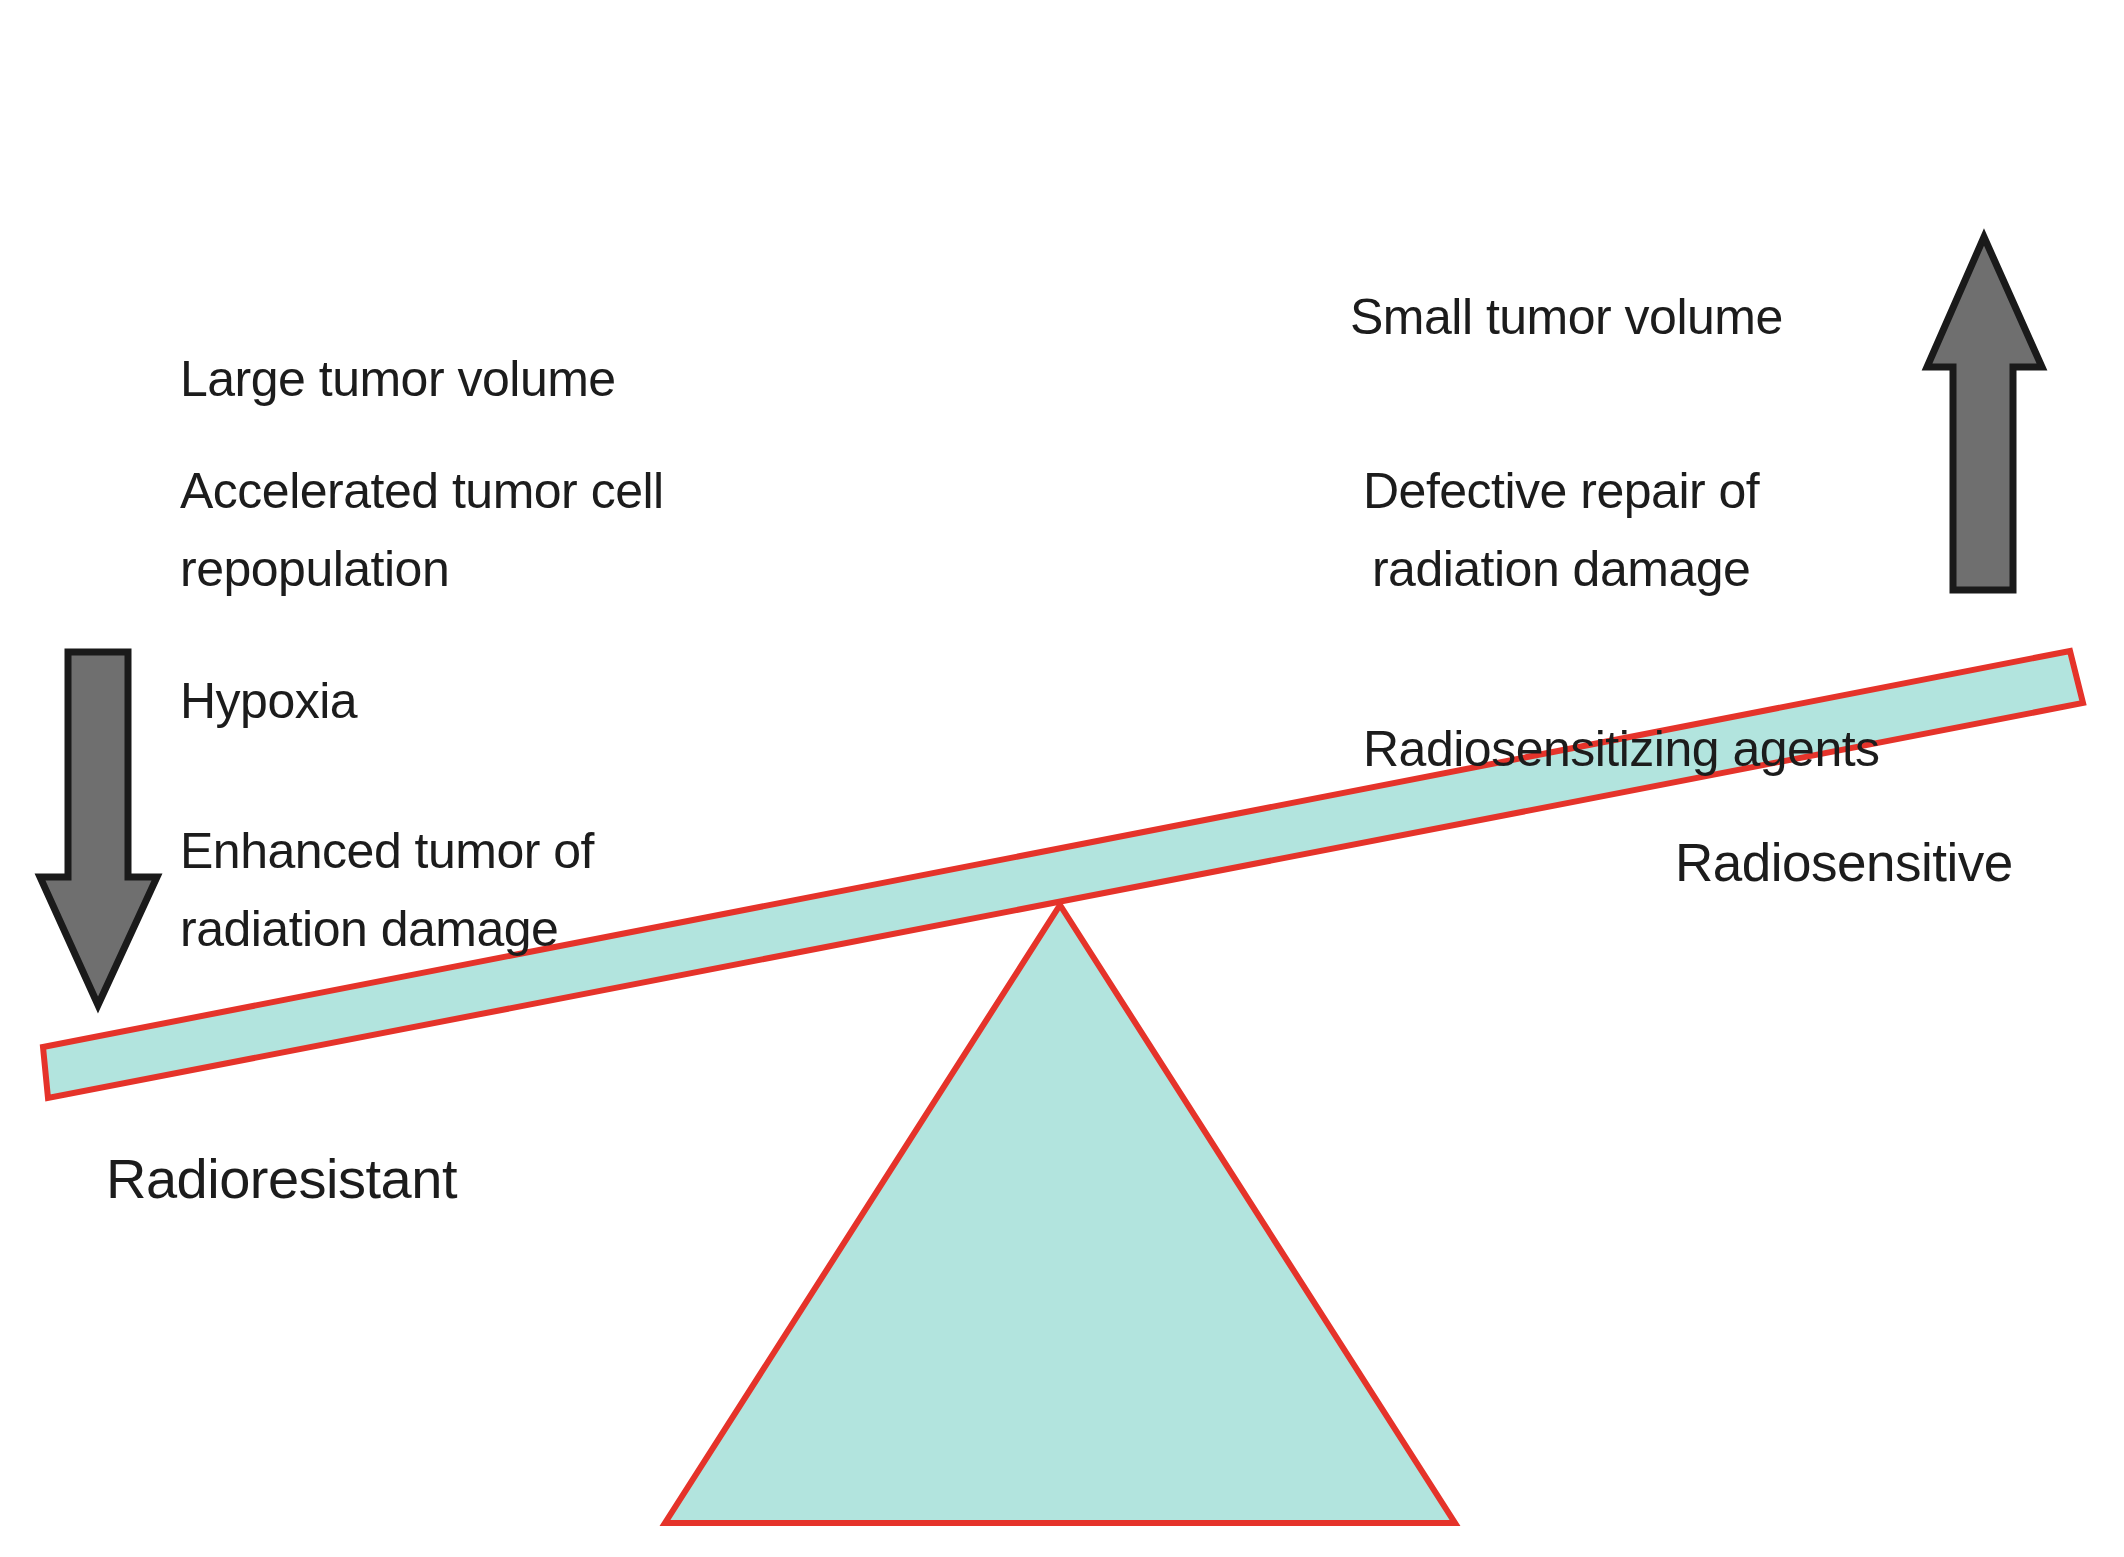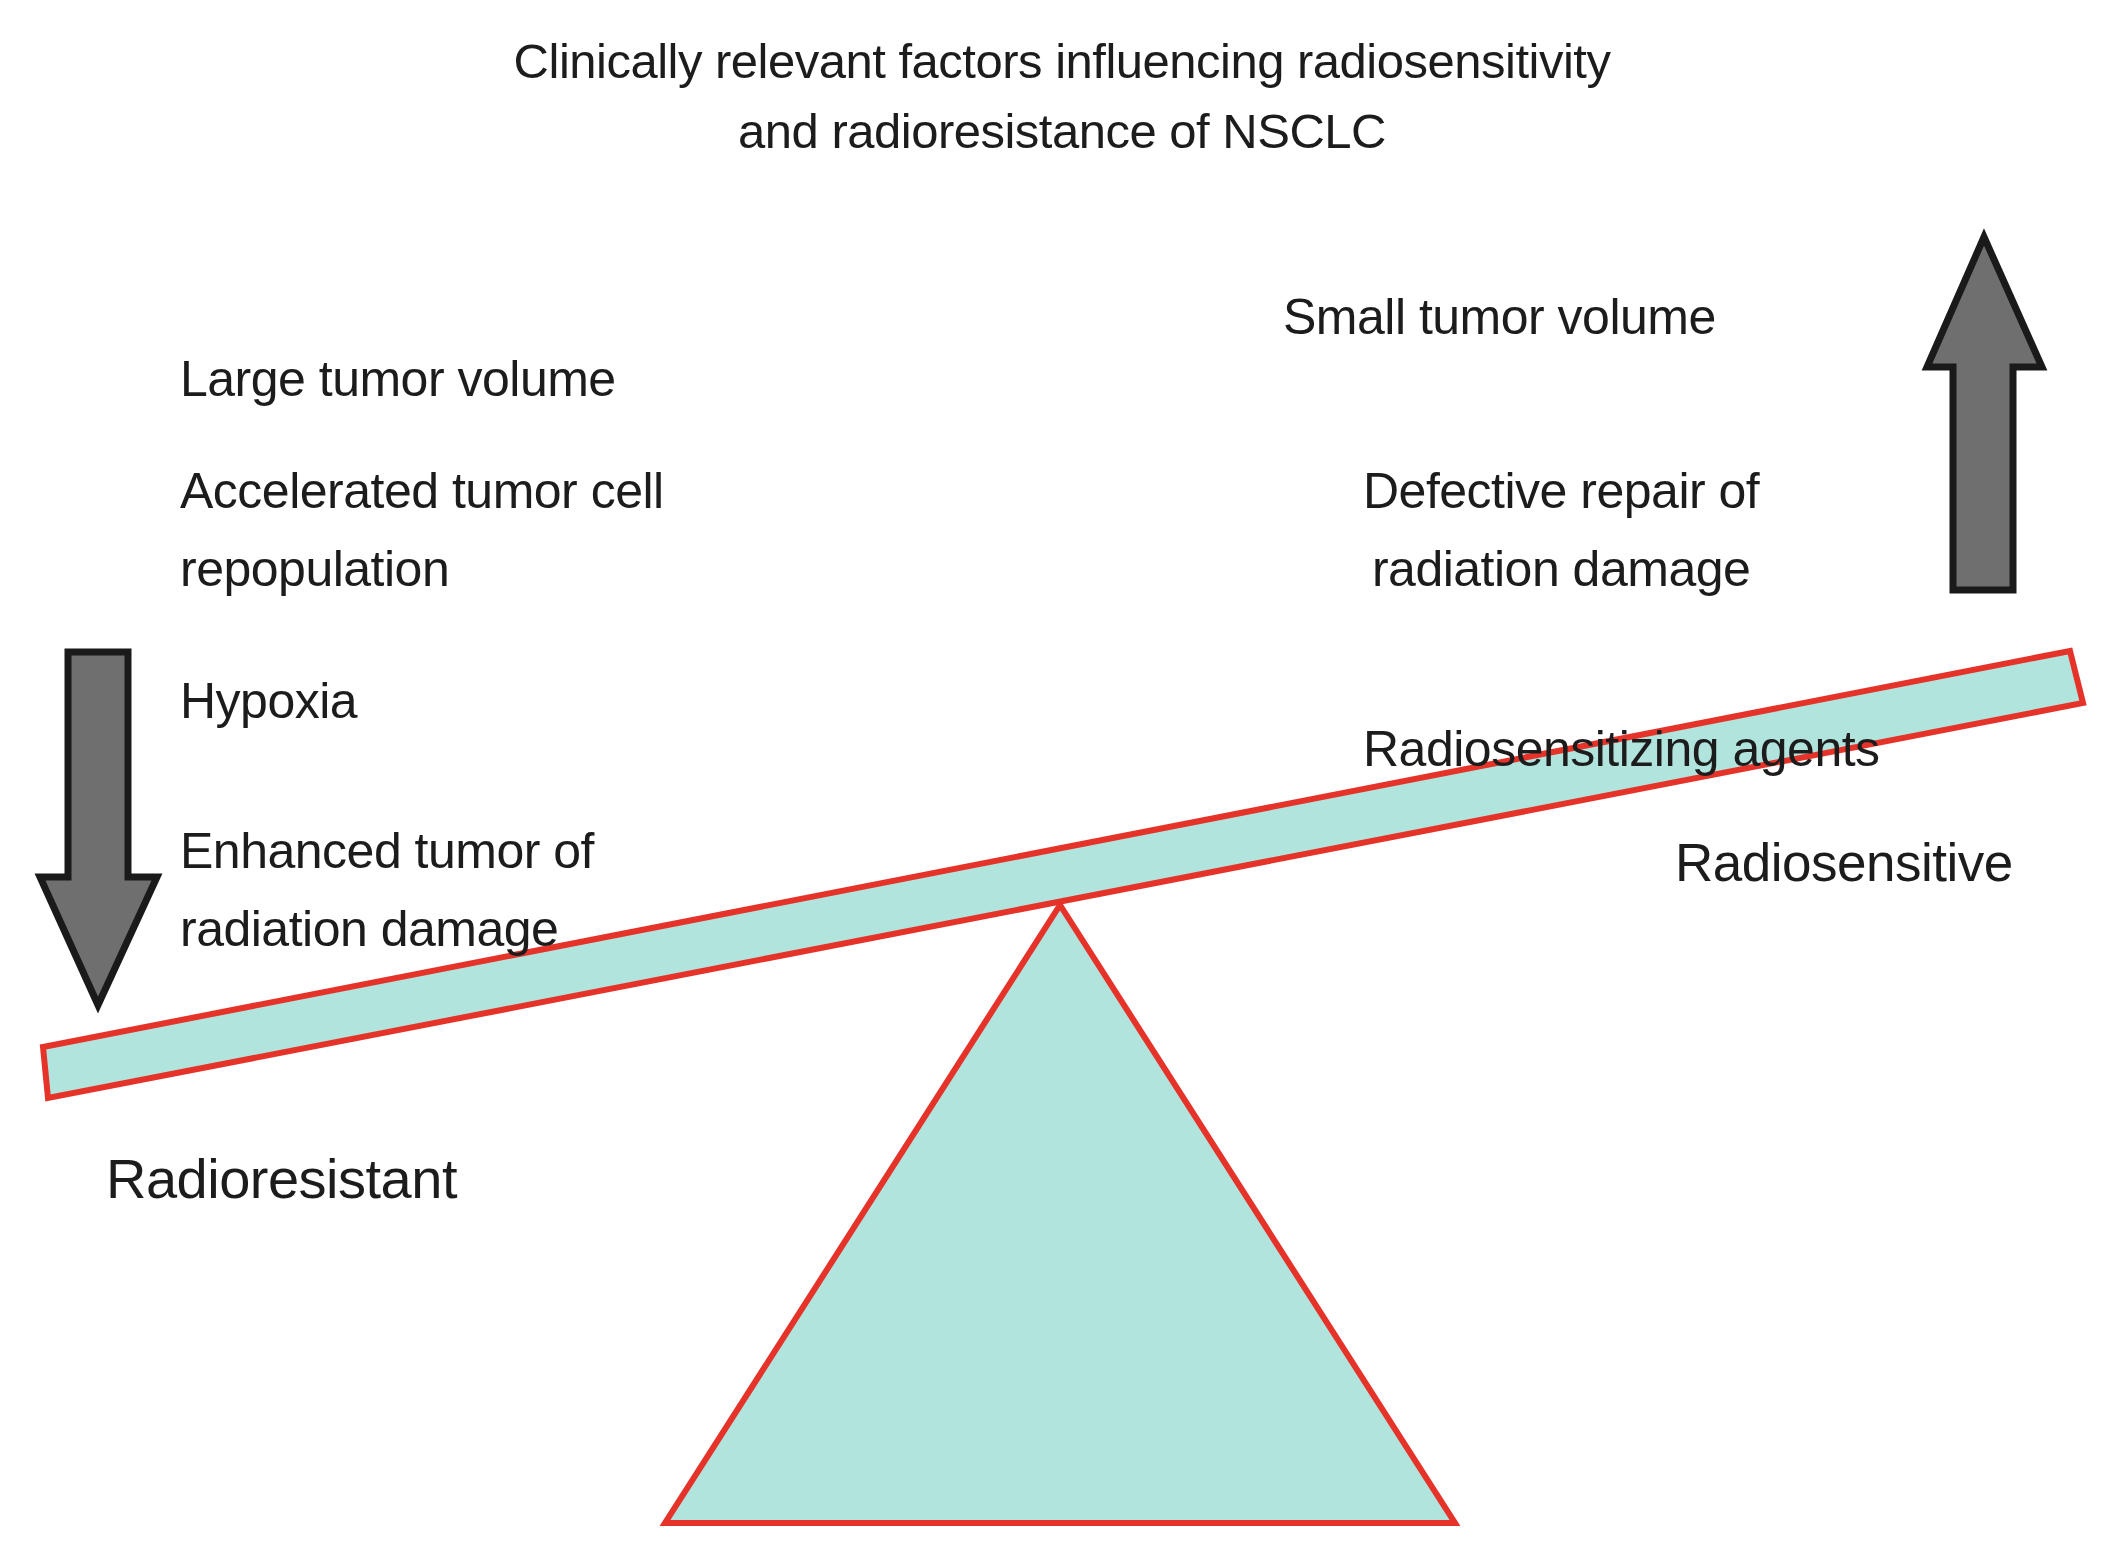--- a/index.html
+++ b/index.html
@@ -46,45 +46,41 @@
     font-size: 56px;
     white-space: nowrap;
   }
   
   .lf0 { left: 180px; top: 340px; }
   .lf1 { left: 180px; top: 452px; }
   .lf2 { left: 180px; top: 662px; }
   .lf3 { left: 180px; top: 812px; }
   .left-state { left: 106px; top: 1146px; }
   
-  .rf0 { left: 1283px; top: 278px; }
+  .rf0 { left: 1350px; top: 278px; }
   .rf1 { left: 1363px; top: 452px; text-align: center; }
   .rf2 { left: 1363px; top: 710px; }
   .right-state { left: 1675px; top: 832px; font-size: 53px; }
 </style>
 </head>
 <body>
 
 <div class="canvas">
 
   <svg class="shape-layer" viewBox="0 0 2124 1557" xmlns="http://www.w3.org/2000/svg">
 
     <polygon points="43,1047 2070,651 2083,703 48,1098" stroke-width="6" stroke-linejoin="miter" fill="#b2e4de" stroke="#e5332a"></polygon>
 
     <polygon points="1060,905 1455,1523 665,1523" stroke-width="6" stroke-linejoin="miter" fill="#b2e4de" stroke="#e5332a"></polygon>
 
     <polygon points="68,652 128,652 128,877 157,877 98,1005 40,877 68,877" stroke-width="7" stroke-linejoin="miter" fill="#6f6f6f" stroke="#1a1a1a"></polygon>
 
     <polygon points="1953,590 1953,367 1927,367 1984,237 2042,367 2013,367 2013,590" stroke-width="7" stroke-linejoin="miter" fill="#6f6f6f" stroke="#1a1a1a"></polygon>
   </svg>
 
-  <div class="txt title">
-    <div>Clinically relevant factors influencing radiosensitivity</div>
-    <div>and radioresistance of NSCLC</div>
-  </div>
 
   <div class="txt factor lf1">
     <div class="line">Accelerated tumor cell</div>
     <div class="line">repopulation</div>
   </div>
   <div class="txt factor lf0">
     <div class="line">Large tumor volume</div>
   </div>
   <div class="txt factor lf2">
     <div class="line">Hypoxia</div>

